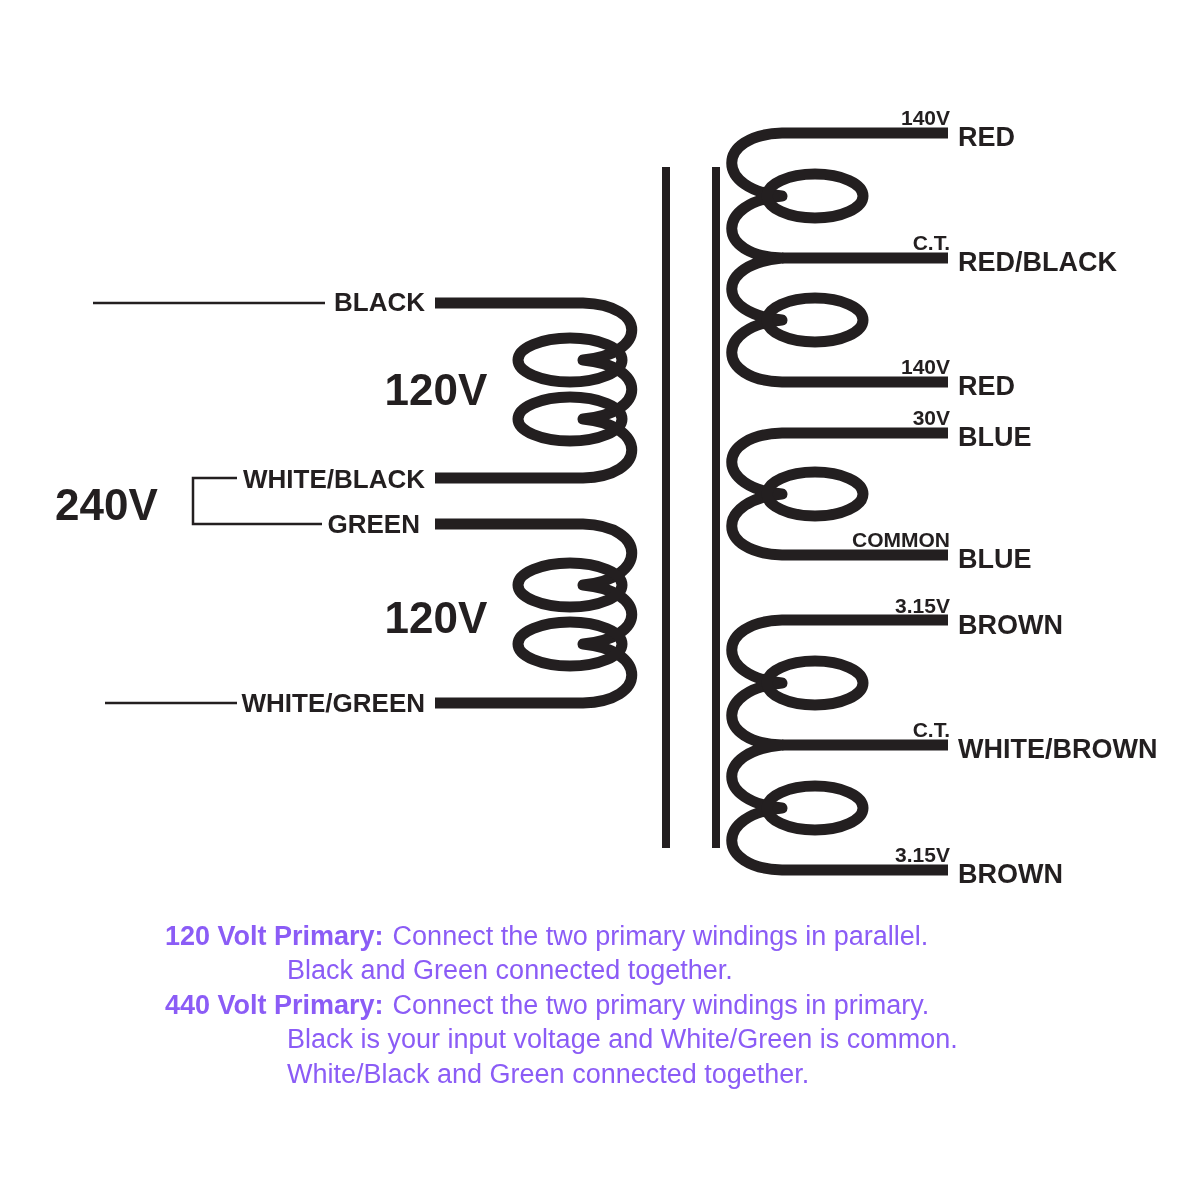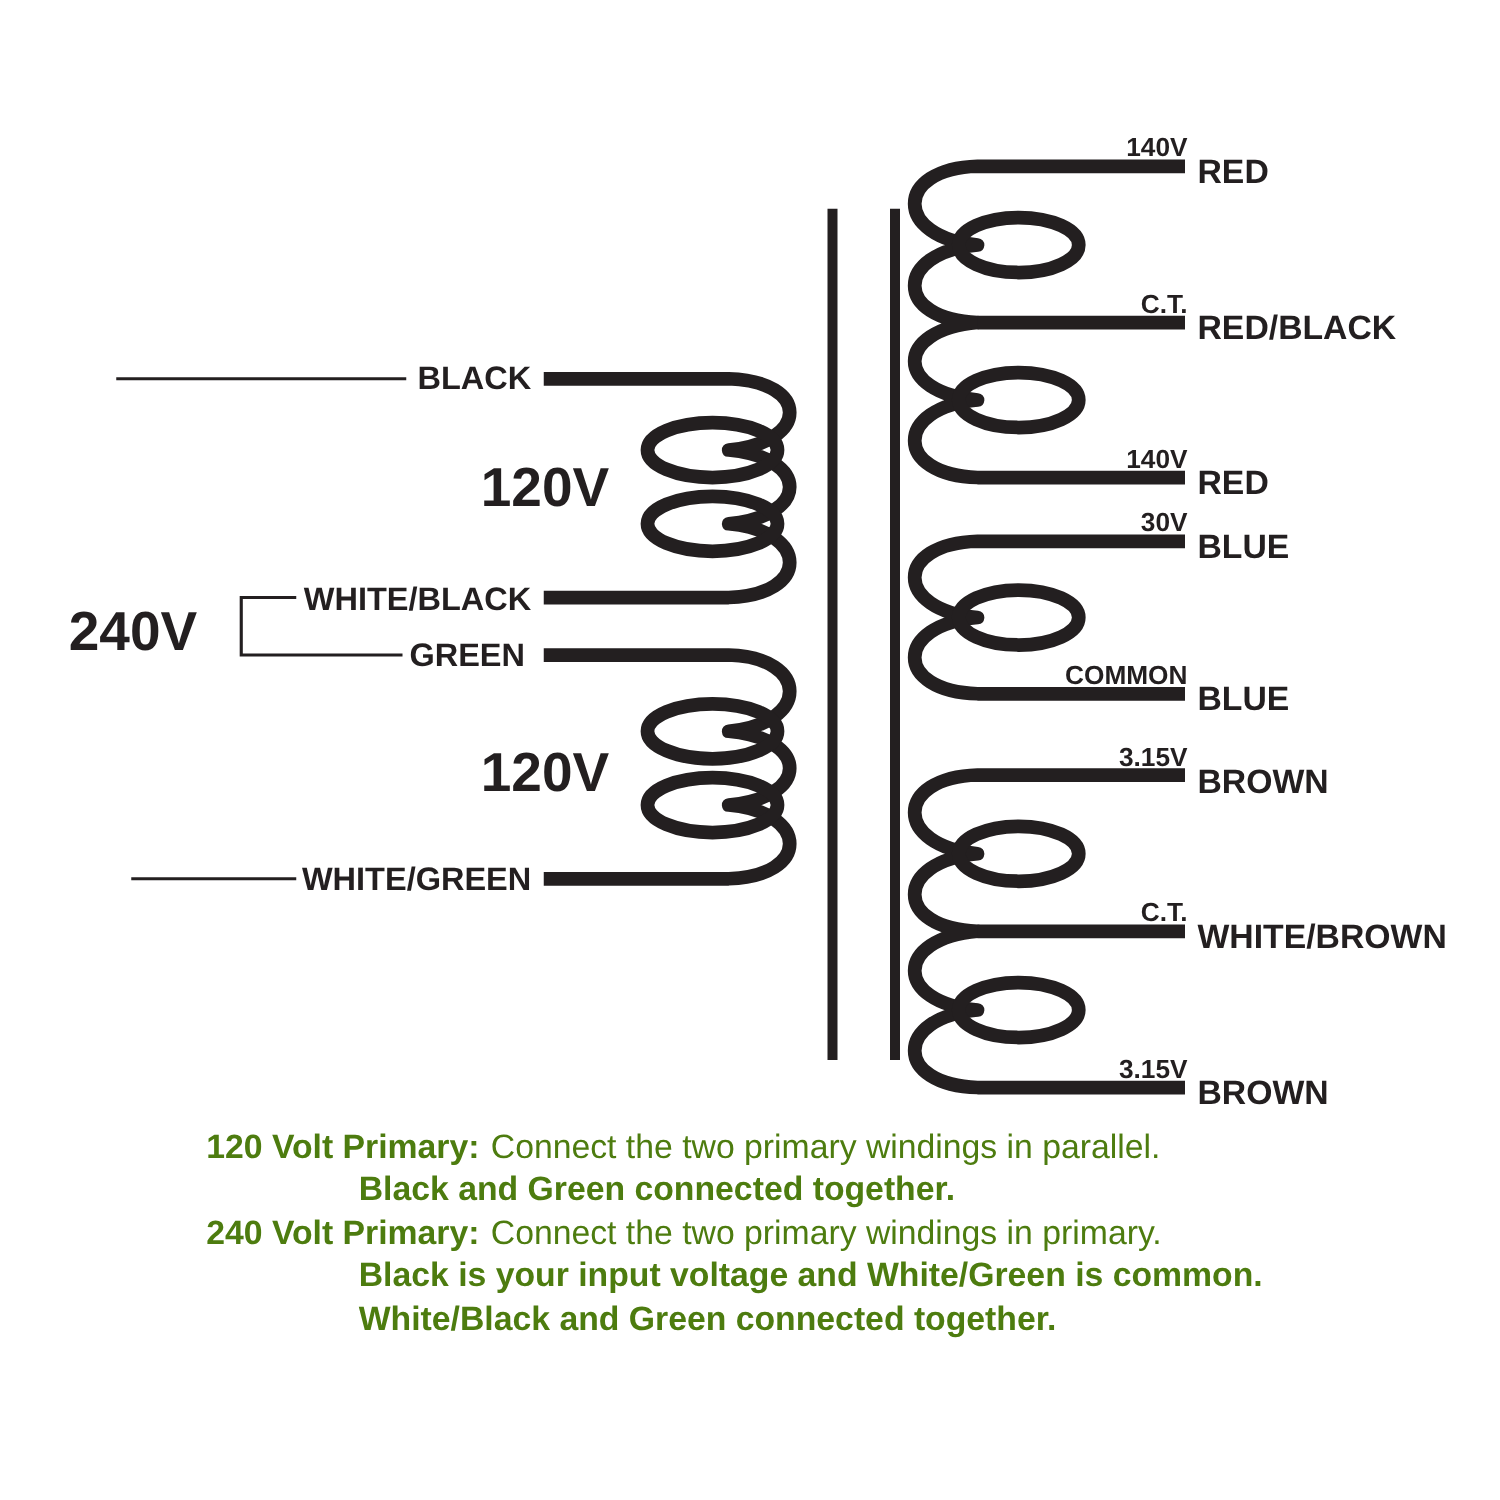--- a/index.html
+++ b/index.html
@@ -47,33 +47,32 @@
   .t27 { font-size: 27px; }
   .t21 { font-size: 21px; }
   .t44 { font-size: 44px; }
   .end   { text-anchor: end; }
   .mid   { text-anchor: middle; }
   .start { text-anchor: start; }
   
   .notes {
     position: absolute;
     left: 0;
-    top: 900px;
+    top: 919px;
     width: 1200px;
-    color: #4d7c0f;
+    color: #8b5cf6;
   }
   .note-line {
     padding-left: 165px;
     font-size: 27px;
     line-height: 34.4px;
     white-space: nowrap;
   }
   .note-line.indent {
     padding-left: 287px;
-    font-weight: bold;
   }
   .note-head {
     font-weight: 700;
     padding-right: 9px;
   }
 </style>
 </head>
 <body>
 
 <div class="canvas">
@@ -145,21 +144,21 @@
   </svg>
 
   <div class="notes">
     <div class="note-line">
       <span class="note-head">120 Volt Primary:</span><span>Connect the two primary windings in parallel.</span>
     </div>
     <div class="note-line indent">
       <span>Black and Green connected together.</span>
     </div>
     <div class="note-line">
-      <span class="note-head">240 Volt Primary:</span><span>Connect the two primary windings in primary.</span>
+      <span class="note-head">440 Volt Primary:</span><span>Connect the two primary windings in primary.</span>
     </div>
     <div class="note-line indent">
       <span>Black is your input voltage and White/Green is common.</span>
     </div>
     <div class="note-line indent">
       <span>White/Black and Green connected together.</span>
     </div>
   </div>
 
 </div>

